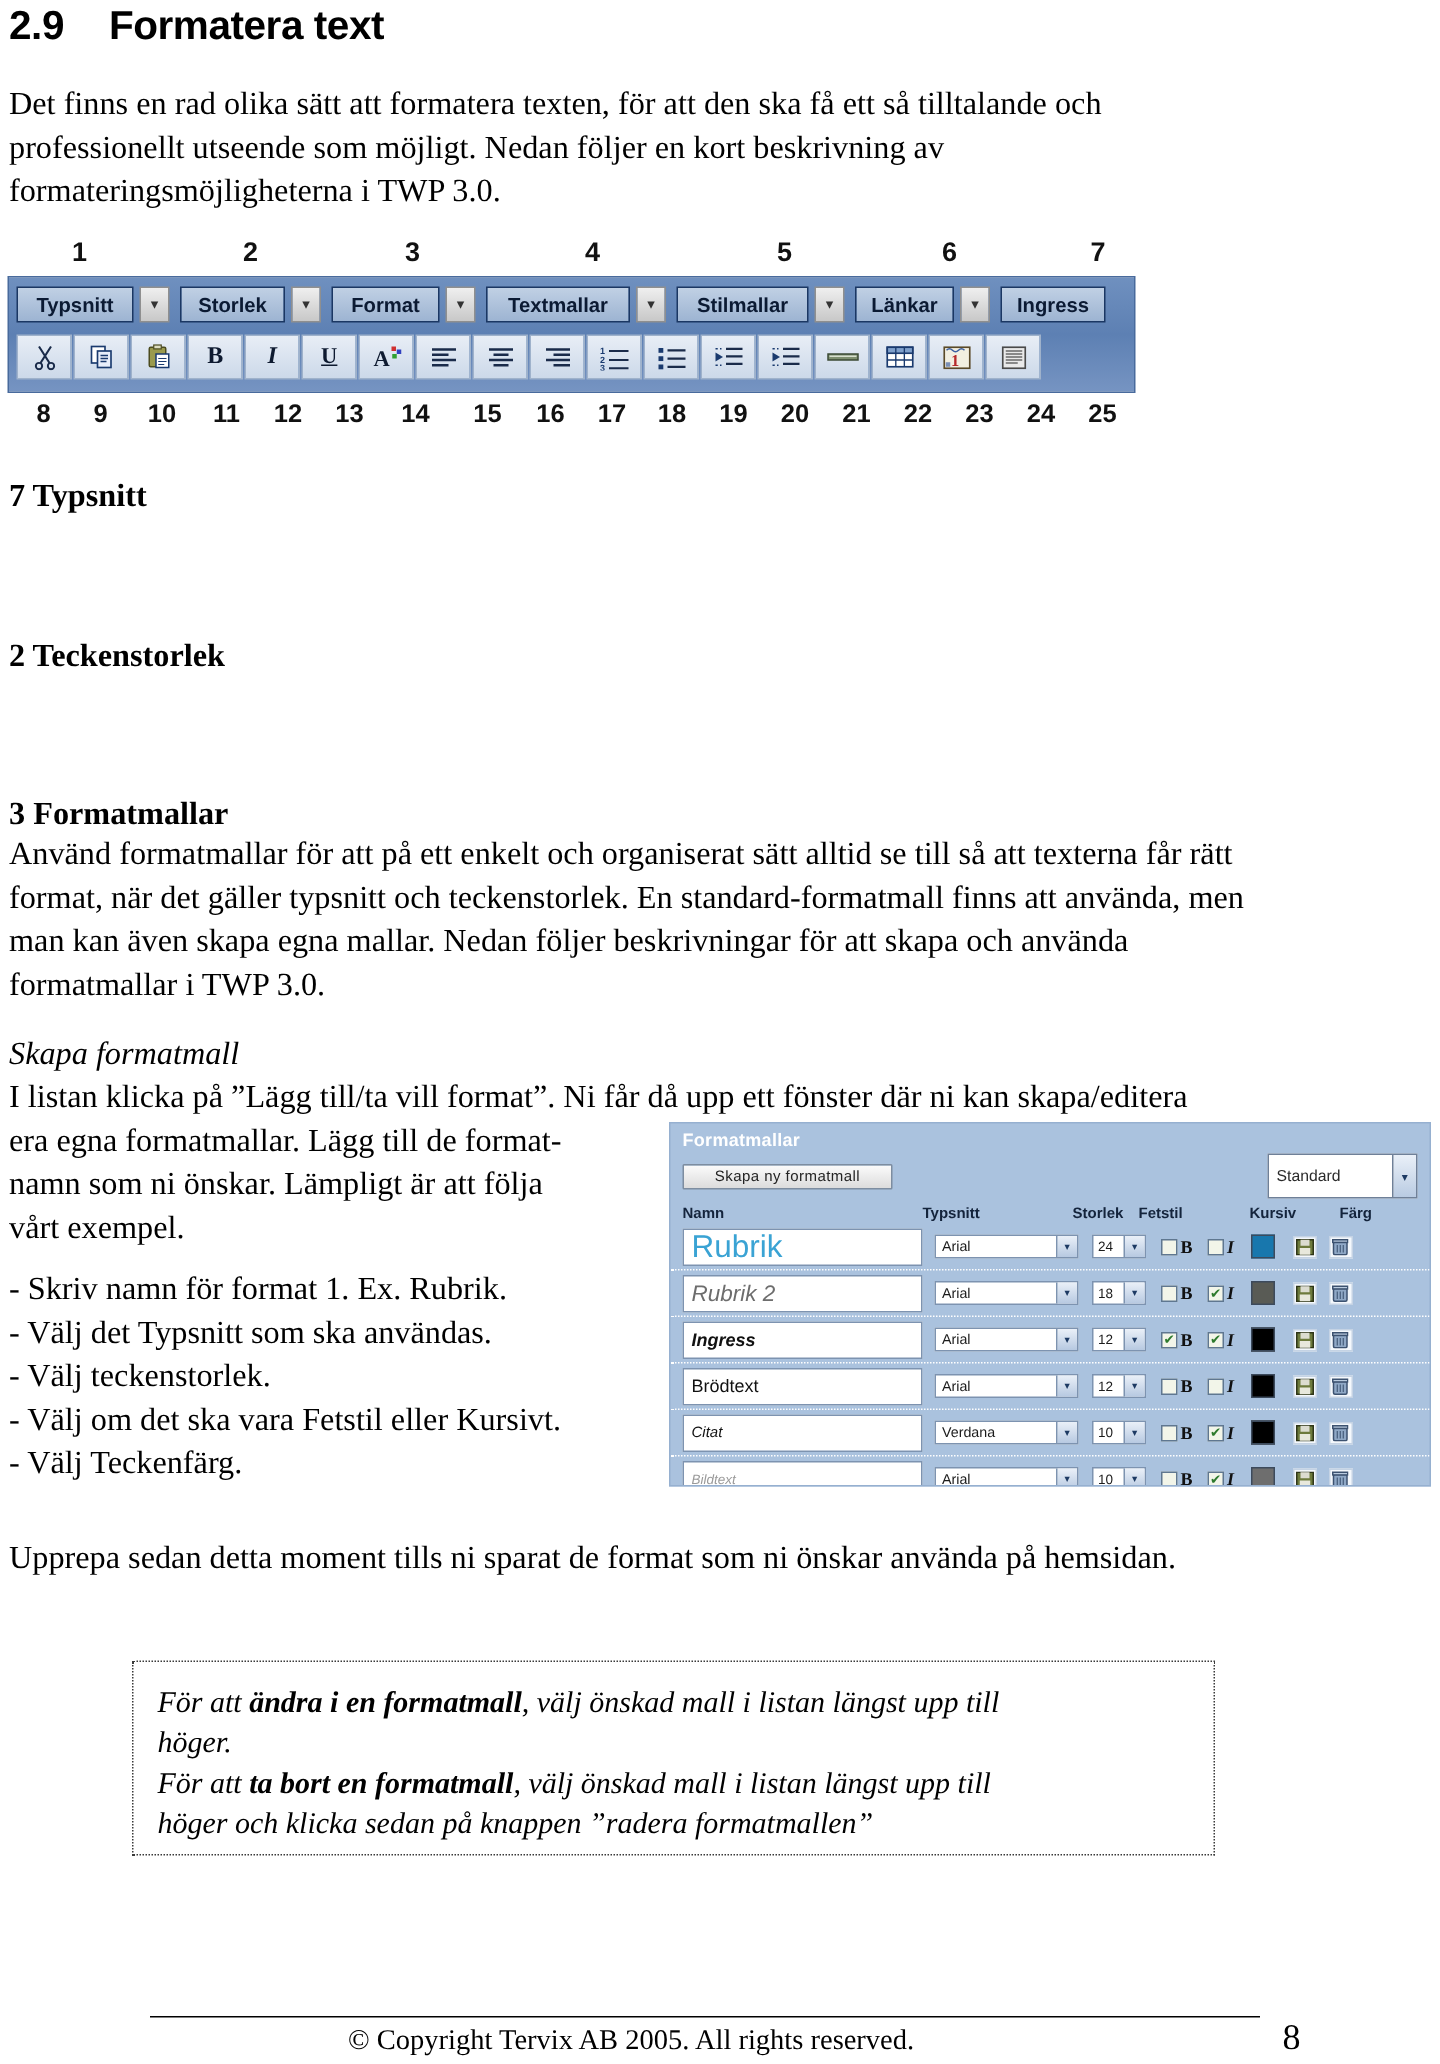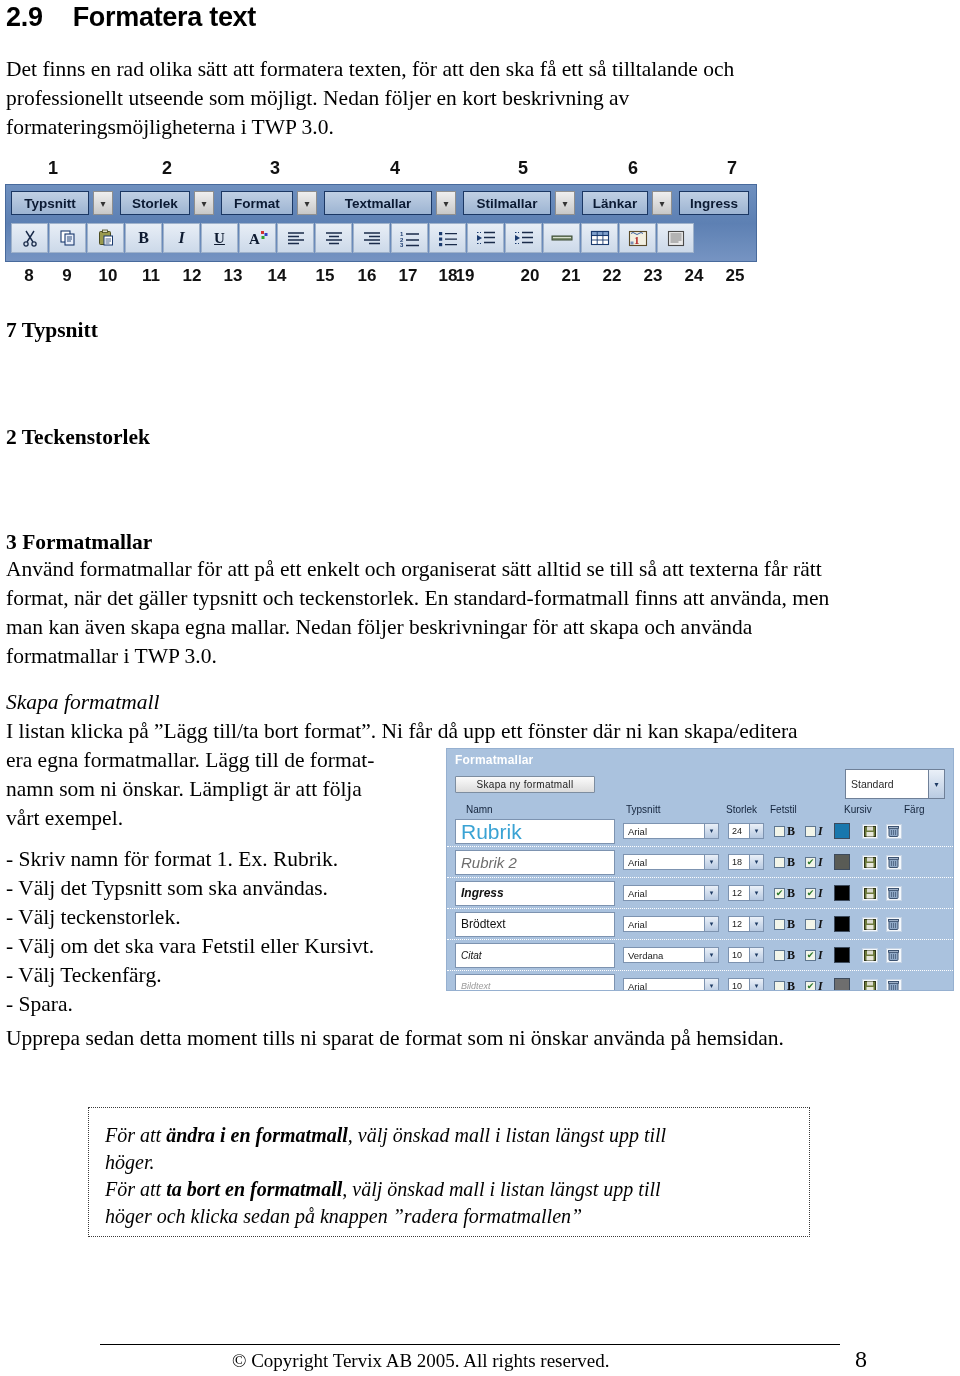--- a/index.html
+++ b/index.html
@@ -112,21 +112,21 @@
     position:absolute; right:0; top:0; width:15px; height:100%;
     background:linear-gradient(180deg,#eaf0f8,#b9cbe2);
     border-left:1px solid #6f8098;
     display:flex;align-items:center;justify-content:center;
     font-size:8px; color:#1d3a63;
   }
   .fm-select .sel-arrow:after{content:"\25BE";}
 
   .fm-colhead{
     display:flex; align-items:flex-end; padding:5px 8px 1px 8px;
-    font-size:10px; font-weight:normal; color:#14243c;justify-content:center;
+    font-size:10px; font-weight:bold; color:#14243c;
   }
   .c-namn{width:160px;}
   .c-typ{width:100px;}
   .c-storlek{width:44px;}
   .c-fetstil{width:36px;}
   .c-kursiv{width:60px;padding-left:38px;}
   .c-farg{width:30px;}
 
   .fm-row{
     display:flex; align-items:center; gap:0;
@@ -230,21 +230,21 @@
 
     <div class="tb-band">
 
       <div class="tb-row1">
         <div class="combo" style="width:78px">Typsnitt</div>
         <div class="arrow"></div>
         <div class="combo" style="width:70px">Storlek</div>
         <div class="arrow"></div>
         <div class="combo" style="width:72px">Format</div>
         <div class="arrow"></div>
-        <div class="combo" style="width:108px">Textmallar</div>
+        <div class="combo" style="width:96px">Textmallar</div>
         <div class="arrow"></div>
         <div class="combo" style="width:88px">Stilmallar</div>
         <div class="arrow"></div>
         <div class="combo" style="width:66px">Länkar</div>
         <div class="arrow"></div>
         <div class="combo" style="width:70px">Ingress</div>
       </div>
 
       <div class="tb-row2">
 
@@ -408,21 +408,21 @@
       <span style="left:62px">9</span>
       <span style="left:103px">10</span>
       <span style="left:146px">11</span>
       <span style="left:187px">12</span>
       <span style="left:228px">13</span>
       <span style="left:272px">14</span>
       <span style="left:320px">15</span>
       <span style="left:362px">16</span>
       <span style="left:403px">17</span>
       <span style="left:443px">18</span>
-      <span style="left:460px">19</span>
+      <span style="left:484px">19</span>
       <span style="left:525px">20</span>
       <span style="left:566px">21</span>
       <span style="left:607px">22</span>
       <span style="left:648px">23</span>
       <span style="left:689px">24</span>
       <span style="left:730px">25</span>
     </div>
   </div>
 
   <div class="block" style="top:318px;width:858px;">
@@ -433,36 +433,35 @@
     <div class="bold-head">2 Teckenstorlek</div>
   </div>
 
   <div class="block" style="top:530px;width:858px;">
     <div class="bold-head">3 Formatmallar</div>
     <div class="para">Använd formatmallar för att på ett enkelt och organiserat sätt alltid se till så att texterna får rätt format, när det gäller typsnitt och teckenstorlek. En standard-formatmall finns att använda, men man kan även skapa egna mallar. Nedan följer beskrivningar för att skapa och använda formatmallar i TWP 3.0.</div>
   </div>
 
   <div class="block" style="top:688px;width:858px;">
     <div class="para" style="font-style:italic;">Skapa formatmall</div>
-    <div class="para">I listan klicka på ”Lägg till/ta bort format”. Ni får då upp ett fönster där ni kan skapa/editera</div>
+    <div class="para">I listan klicka på ”Lägg till/ta vill format”. Ni får då upp ett fönster där ni kan skapa/editera</div>
   </div>
 
   <div class="block" style="top:746px;width:420px;">
     <div class="para">era egna formatmallar. Lägg till de format-</div>
     <div class="para">namn som ni önskar. Lämpligt är att följa</div>
     <div class="para">vårt exempel.</div>
   </div>
 
   <div class="block" style="top:845px;width:430px;">
     <div class="para">- Skriv namn för format 1. Ex. Rubrik.</div>
     <div class="para">- Välj det Typsnitt som ska användas.</div>
     <div class="para">- Välj teckenstorlek.</div>
     <div class="para">- Välj om det ska vara Fetstil eller Kursivt.</div>
     <div class="para">- Välj Teckenfärg.</div>
-    <div class="para">- Spara.</div>
   </div>
 
   <div class="fm-dialog">
     <div class="fm-title">Formatmallar</div>
 
     <div class="fm-toprow">
       <div class="fm-newbtn">Skapa ny formatmall</div>
       <div class="fm-select">
         <span>Standard</span>
         <span class="sel-arrow"></span>

